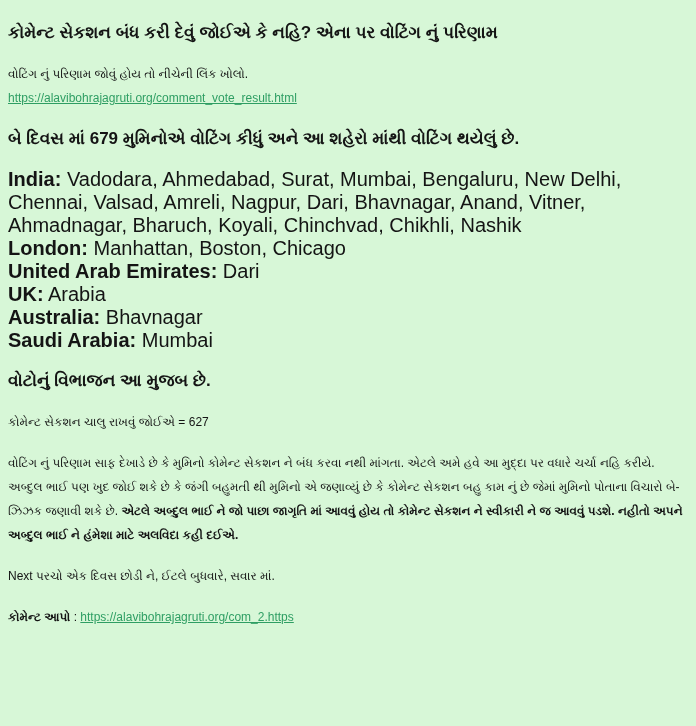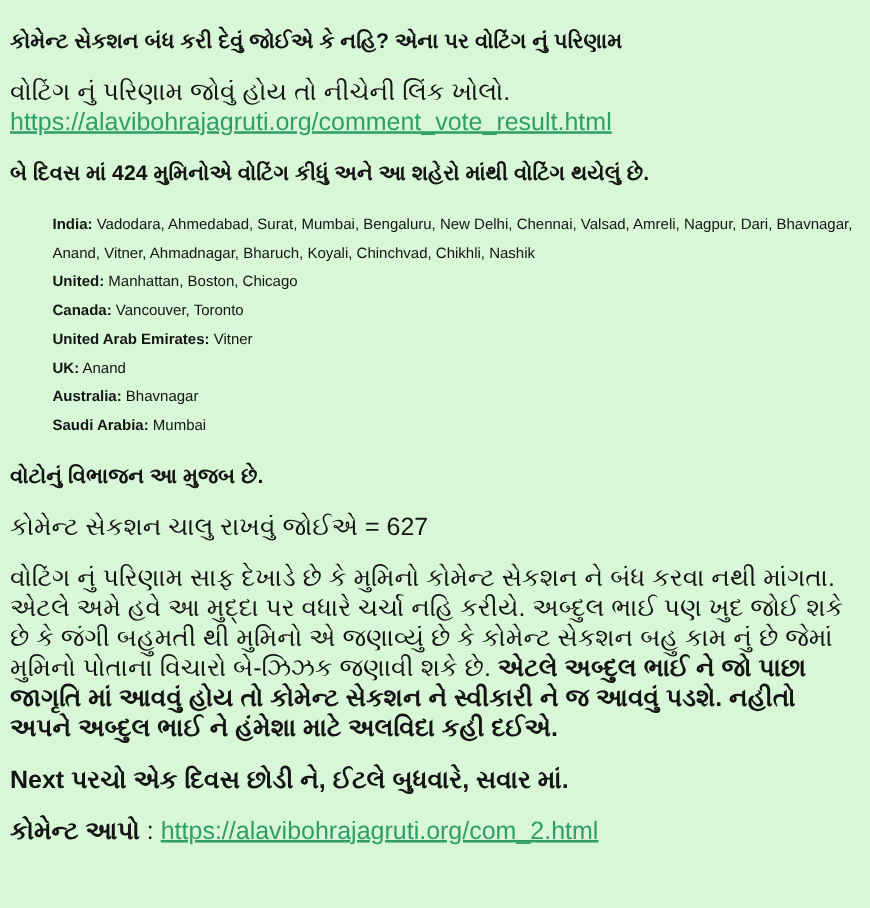--- a/index.html
+++ b/index.html
@@ -13,41 +13,40 @@
     box-sizing: border-box;
     background: #d7f7d7;
     font-family: "Liberation Sans", "DejaVu Sans", sans-serif;
     color: #141414;
   }
   .doc {
     padding: 4px 8px 0 8px;
   }
   p {
     margin: 17px 0;
-    font-size: 20px;
+    font-size: 12px;
     line-height: 24px;
   }
   p.first {
     margin-top: 0;
   }
   .h {
     font-size: 17px;
     font-weight: 700;
   }
   .bold {
-    font-weight: 700;
+    font-weight: 400;
     margin-top: 10px;
   }
   .cities {
     margin: 17px 0;
   }
   .city-row {
-    font-size: 12px;
+    font-size: 20px;
     line-height: 23px;
-    margin-left: 34px;
   }
   .city-row b {
     font-weight: 700;
   }
   a.link {
     color: #2e9e63;
     text-decoration: underline;
     cursor: pointer;
     margin-top: 35px;
   }
@@ -65,41 +64,40 @@
 <div class="doc">
 
 
   <p class="h">કોમેન્ટ સેકશન બંધ કરી દેવું જોઈએ કે નહિ? એના પર વોટિંગ નું પરિણામ</p>
 
   <p>
     <span>વોટિંગ નું પરિણામ જોવું હોય તો નીચેની લિંક ખોલો.</span><br>
     <a class="link" href="#">https://alavibohrajagruti.org/comment_vote_result.html</a>
   </p>
 
-  <p class="h">બે દિવસ માં 424 મુમિનોએ વોટિંગ કીધું અને આ શહેરો માંથી વોટિંગ થયેલું છે.</p>
+  <p class="h">બે દિવસ માં 679 મુમિનોએ વોટિંગ કીધું અને આ શહેરો માંથી વોટિંગ થયેલું છે.</p>
 
   <div class="cities">
     <div class="city-row"><b>India:</b><span> Vadodara, Ahmedabad, Surat, Mumbai, Bengaluru, New Delhi, Chennai, Valsad, Amreli, Nagpur, Dari, Bhavnagar, Anand, Vitner, Ahmadnagar, Bharuch, Koyali, Chinchvad, Chikhli, Nashik</span></div>
-    <div class="city-row"><b>United:</b><span> Manhattan, Boston, Chicago</span></div>
-    <div class="city-row"><b>Canada:</b><span> Vancouver, Toronto</span></div>
-    <div class="city-row"><b>United Arab Emirates:</b><span> Vitner</span></div>
-    <div class="city-row"><b>UK:</b><span> Anand</span></div>
+    <div class="city-row"><b>London:</b><span> Manhattan, Boston, Chicago</span></div>
+    <div class="city-row"><b>United Arab Emirates:</b><span> Dari</span></div>
+    <div class="city-row"><b>UK:</b><span> Arabia</span></div>
     <div class="city-row"><b>Australia:</b><span> Bhavnagar</span></div>
     <div class="city-row"><b>Saudi Arabia:</b><span> Mumbai</span></div>
   </div>
 
   <p class="h">વોટોનું વિભાજન આ મુજબ છે.</p>
 
   <div class="results">
     <p>કોમેન્ટ સેકશન ચાલુ રાખવું જોઈએ = 627</p>
   </div>
 
   <p>
     <span>વોટિંગ નું પરિણામ સાફ દેખાડે છે કે મુમિનો કોમેન્ટ સેકશન ને બંધ કરવા નથી માંગતા. એટલે અમે હવે આ મુદ્દા પર વધારે ચર્ચા નહિ કરીયે. અબ્દુલ ભાઈ પણ ખુદ જોઈ શકે છે કે જંગી બહુમતી થી મુમિનો એ જણાવ્યું છે કે કોમેન્ટ સેકશન બહુ કામ નું છે જેમાં મુમિનો પોતાના વિચારો બે-ઝિઝક જણાવી શકે છે. </span><b>એટલે અબ્દુલ ભાઈ ને જો પાછા જાગૃતિ માં આવવું હોય તો કોમેન્ટ સેકશન ને સ્વીકારી ને જ આવવું પડશે. નહીતો અપને અબ્દુલ ભાઈ ને હંમેશા માટે અલવિદા કહી દઈએ.</b>
   </p>
 
   <p class="bold">Next પરચો એક દિવસ છોડી ને, ઈટલે બુધવારે, સવાર માં.</p>
 
   <p>
-    <b>કોમેન્ટ આપો</b><span class="sep"> : </span><a class="link" href="#">https://alavibohrajagruti.org/com_2.html</a>
+    <b>કોમેન્ટ આપો</b><span class="sep"> : </span><a class="link" href="#">https://alavibohrajagruti.org/com_2.https</a>
   </p>
 
 </div>
 
 </body></html>

